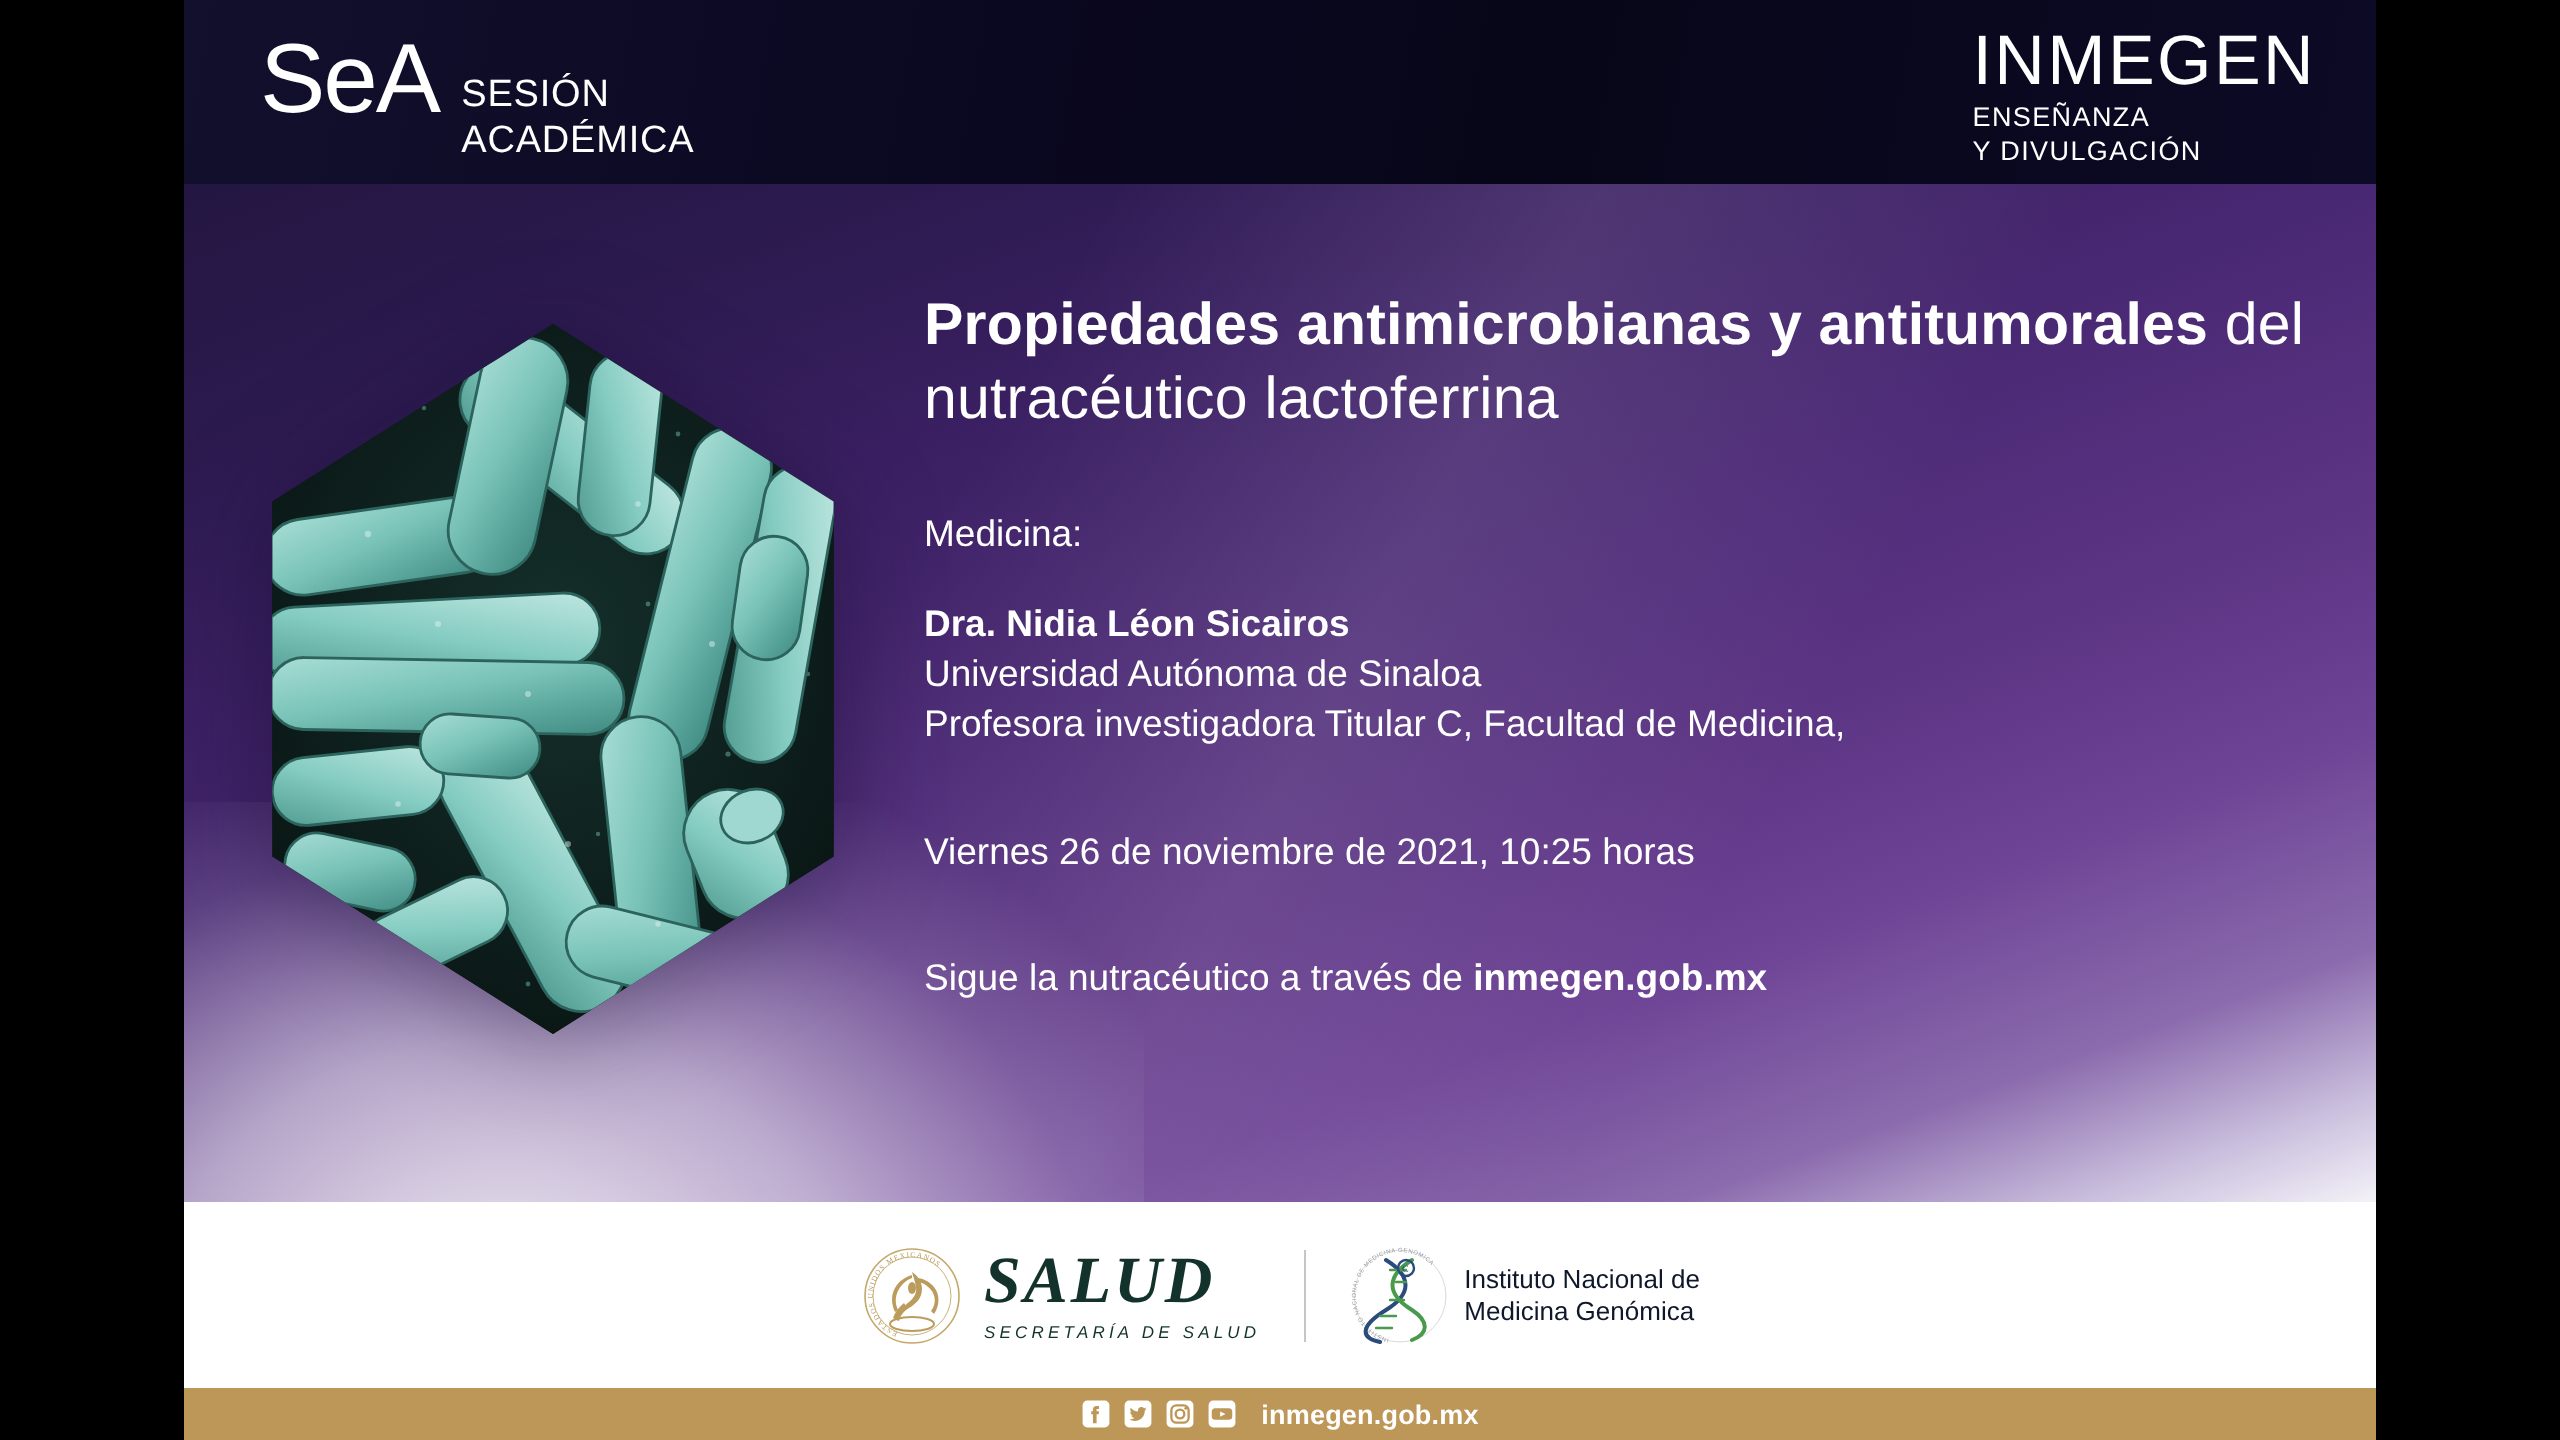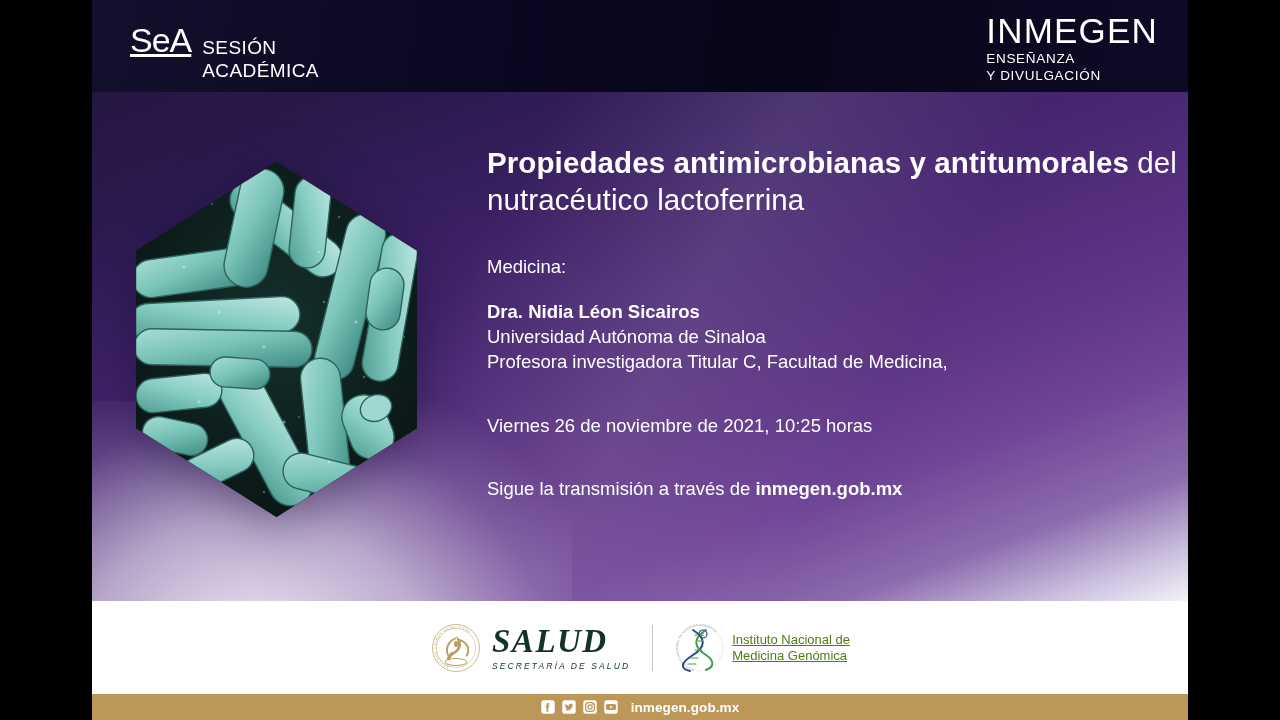--- a/index.html
+++ b/index.html
@@ -43,26 +43,25 @@
   }
   .sea-logo {
     position: absolute;
     left: 38px;
     top: 14px;
     display: flex;
     align-items: flex-start;
     color: #ffffff;
   }
   .sea-mark {
-    font-size: 34px;
+    font-size: 49px;
     line-height: 52px;
     font-weight: 400;
     letter-spacing: -1px;
     color: #ffffff;
-    text-decoration: underline;
   }
   .sea-sub {
     margin-left: 11px;
     margin-top: 22px;
     font-size: 19px;
     line-height: 23px;
     font-weight: 400;
     letter-spacing: 0.4px;
     color: #ffffff;
     text-transform: uppercase;
@@ -140,21 +139,20 @@
   }
   .hex svg { display: block; width: 100%; height: 100%; }
 
   
   .text-col {
     position: absolute;
     left: 370px;
     top: 52px;
     width: 690px;
     color: #ffffff;
-    margin-left: 25px;
   }
   .talk-title {
     font-size: 29.5px;
     line-height: 37px;
     font-weight: 400;
     letter-spacing: 0.1px;
     color: #ffffff;
     margin: 0;
   }
   .talk-title b { font-weight: 700; }
@@ -235,22 +233,21 @@
   }
   .inmegen-inst {
     display: flex;
     align-items: center;
     gap: 7px;
   }
   .helix-mark { width: 50px; height: 50px; display: block; }
   .inst-text {
     font-size: 13px;
     line-height: 16px;
-    color: #4d7c0f;
-    text-decoration: underline;
+    color: #0f172a;
   }
 
   
   .social-bar {
     position: absolute;
     left: 0;
     top: 694px;
     width: 100%;
     height: 26px;
     background: #bd9758;
@@ -393,21 +390,21 @@
 
         <div class="ponente-label">Medicina:</div>
 
         <div class="speaker-name">Dra. Nidia Léon Sicairos</div>
         <div class="speaker-affil">Universidad Autónoma de Sinaloa</div>
         <div class="speaker-affil">Profesora investigadora Titular C, Facultad de Medicina,</div>
 
         <div class="datetime">Viernes 26 de noviembre de 2021, 10:25 horas</div>
 
         <div class="stream">
-          <span>Sigue la transmisión a través de </span><b>inmegen.gob.mx</b>
+          <span>Sigue la nutracéutico a través de </span><b>inmegen.gob.mx</b>
         </div>
 
       </div>
     </div>
 
     <div class="logo-band">
 
       <div class="salud-lockup">
         <svg class="eagle-seal" viewBox="0 0 100 100">
           <circle cx="50" cy="50" r="47" fill="none" stroke="#c3a86a" stroke-width="1.6"></circle>

